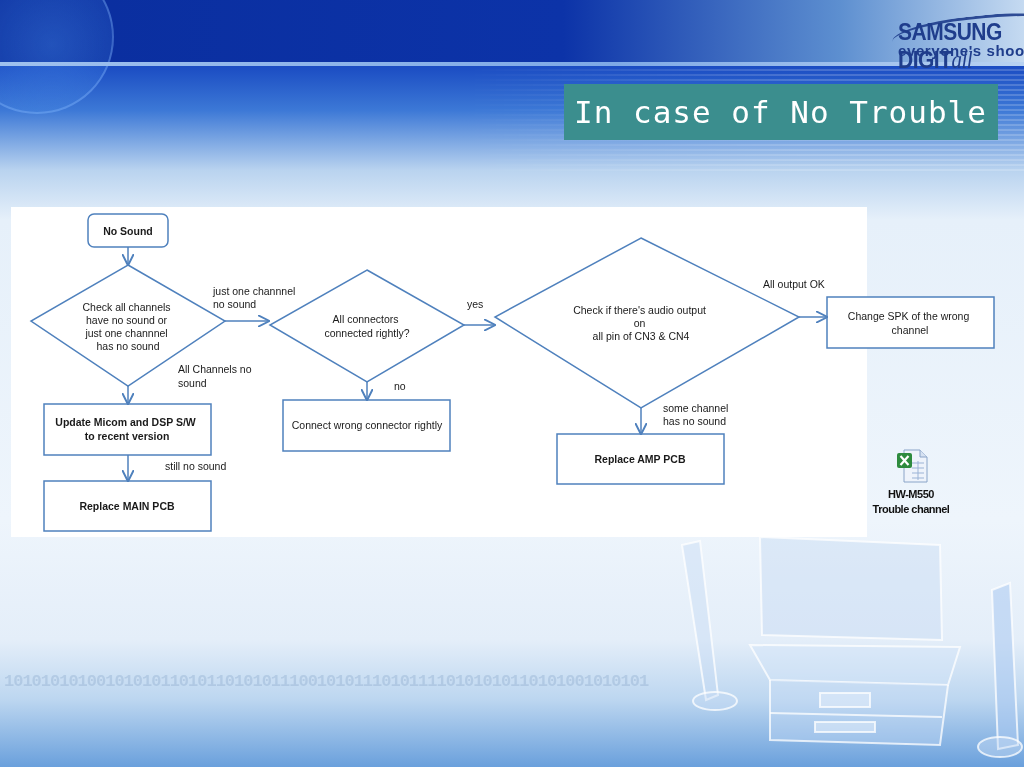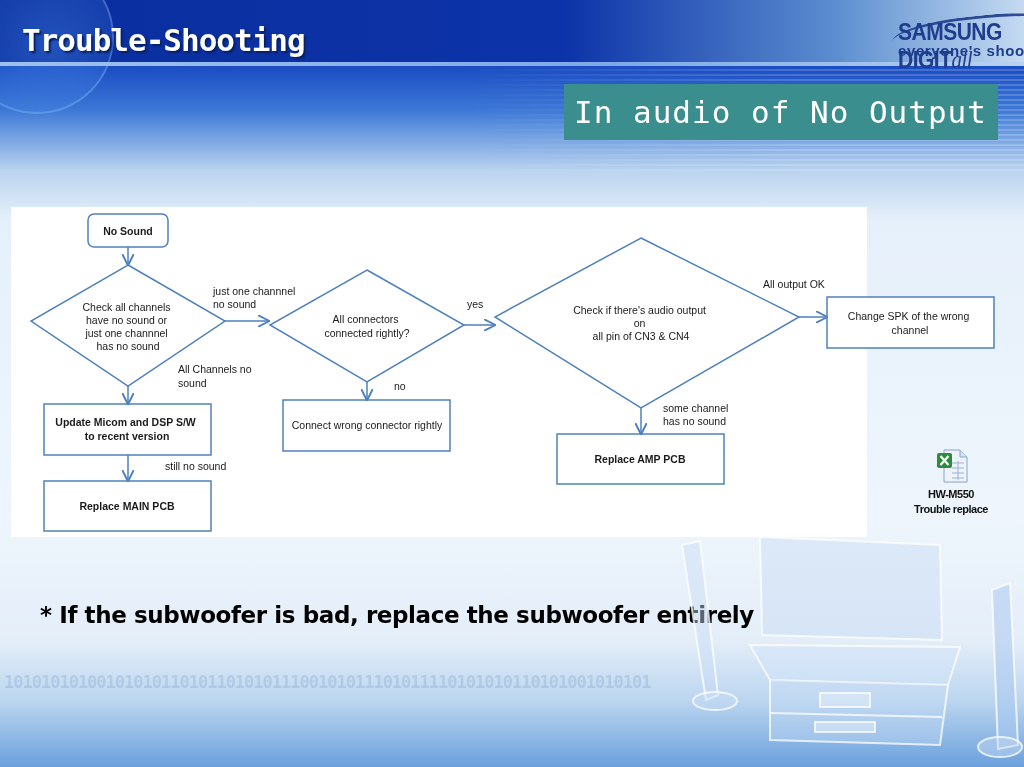--- a/index.html
+++ b/index.html
@@ -26,51 +26,50 @@
     font-weight: bold; font-size: 15px; letter-spacing: 0.6px; }
   .logo-swoosh { position: absolute; left: 4px; top: 2px; width: 170px; height: 30px; border-top: 3px solid #1f3d8c;
     border-radius: 85px/18px; transform: rotate(-6deg); opacity: 0.9; }
   .subtitle-box { position: absolute; left: 564px; top: 84px; width: 434px; height: 56px; background: #3b8e8e; }
   .subtitle-text { position: absolute; left: 10px; top: 10px; color: #fff; font-family: "DejaVu Sans Mono", monospace;
     font-size: 31px; letter-spacing: 1px; }
   .diagram-panel { position: absolute; left: 11px; top: 207px; width: 856px; height: 330px; background: #fff; }
   .diagram-panel svg { position: absolute; left: 0; top: 0; }
   .fc-text { font-family: "Liberation Sans", sans-serif; font-size: 10.5px; fill: #1a1a1a; }
   .fc-bold { font-weight: bold; }
-  .attach { position: absolute; left: 880px; top: 242px; width: 120px; text-align: center; }
+  .attach { position: absolute; left: 840px; top: 242px; width: 120px; text-align: center; }
   .xls-icon { width: 30px; height: 34px; margin: 0 auto; position: relative; }
   .attach-label { font-family: "Liberation Sans", sans-serif; font-weight: bold; font-size: 11px; color: #111;
     line-height: 15px; margin-top: 4px; letter-spacing: -0.5px; }
   .note { position: absolute; left: 40px; top: 602px; font-family: "DejaVu Sans", sans-serif; font-weight: bold;
     font-size: 23px; color: #000; letter-spacing: -0.4px; }
   .binary { position: absolute; font-family: "DejaVu Sans Mono", monospace; font-weight: bold; color: rgba(120,150,190,0.28);
     font-size: 17px; letter-spacing: -1px; white-space: nowrap; }
   .deco-art { position: absolute; left: 670px; top: 535px; width: 354px; height: 232px; }
   .page-number { position: absolute; left: 986px; top: 743px; font-family: "DejaVu Sans", sans-serif; font-weight: bold;
     font-size: 17px; color: #2d3a9a; letter-spacing: -1px; margin-top: 28px; }
 </style>
 </head>
 <body>
 
 <div id="slide">
   <div class="header-band"></div>
   <div class="globe"></div>
   <div class="stripes"></div>
   <div class="header-line"></div>
 
-  <div class="slide-title">Trouble-Shooting</div>
 
   <div class="logo">
     <div class="logo-swoosh"></div>
     <div class="logo-brand"><span>SAMSUNG DIGIT</span><i>all</i></div>
     <div class="logo-tag"><span>everyone's shooting</span><sub style="font-size:7px">TM</sub></div>
   </div>
 
   <div class="subtitle-box">
-    <div class="subtitle-text">In audio of No Output</div>
+    <div class="subtitle-text">In case of No Trouble</div>
   </div>
 
   <div class="diagram-panel">
     <svg width="1000" height="330" viewBox="0 0 1000 330">
       <defs>
         <marker id="arr" markerWidth="8" markerHeight="8" refX="7" refY="4" orient="auto">
           <path d="M0,0 L8,4 L0,8" fill="none" stroke="#4f81bd" stroke-width="1.3"></path>
         </marker>
       </defs>
       <g stroke="#4f81bd" stroke-width="1.5" fill="#fff">
@@ -161,28 +160,27 @@
               <line x1="16" y1="24" x2="28" y2="24"></line>
               <line x1="16" y1="29" x2="28" y2="29"></line>
               <line x1="22" y1="12" x2="22" y2="31"></line>
             </g>
           <rect x="1" y="4" width="15" height="15" rx="2" fill="#2e8b3e"></rect>
           <path d="M4.5,7 L12.5,16 M12.5,7 L4.5,16" stroke="#fff" stroke-width="2.2"></path>
         </svg>
       </div>
       <div class="attach-label">
         <div>HW-M550</div>
-        <div>Trouble replace</div>
+        <div>Trouble channel</div>
       </div>
     </div>
   </div>
 
-  <div class="note">* If the subwoofer is bad, replace the subwoofer entirely</div>
-
-  <div class="binary" style="left:4px; top:672px;">1010101010010101011010110101011100101011101011110101010110101001010101</div>
+
+  <div class="binary" style="left:4px; top:672px;font-family:Liberation Mono, monospace;">1010101010010101011010110101011100101011101011110101010110101001010101</div>
 
   <svg class="deco-art" viewBox="0 0 354 232">
     <g fill="none" stroke="rgba(255,255,255,0.75)" stroke-width="2">
 
       <path d="M12,10 L30,6 L48,160 L36,165 Z" fill="rgba(200,220,245,0.45)"></path>
       <ellipse cx="45" cy="166" rx="22" ry="9" fill="rgba(200,220,245,0.4)"></ellipse>
 
       <path d="M90,2 L270,10 L272,105 L92,100 Z" fill="rgba(190,212,240,0.35)"></path>
 
       <path d="M80,110 L290,112 L278,150 L100,145 Z" fill="rgba(210,228,248,0.45)"></path>

